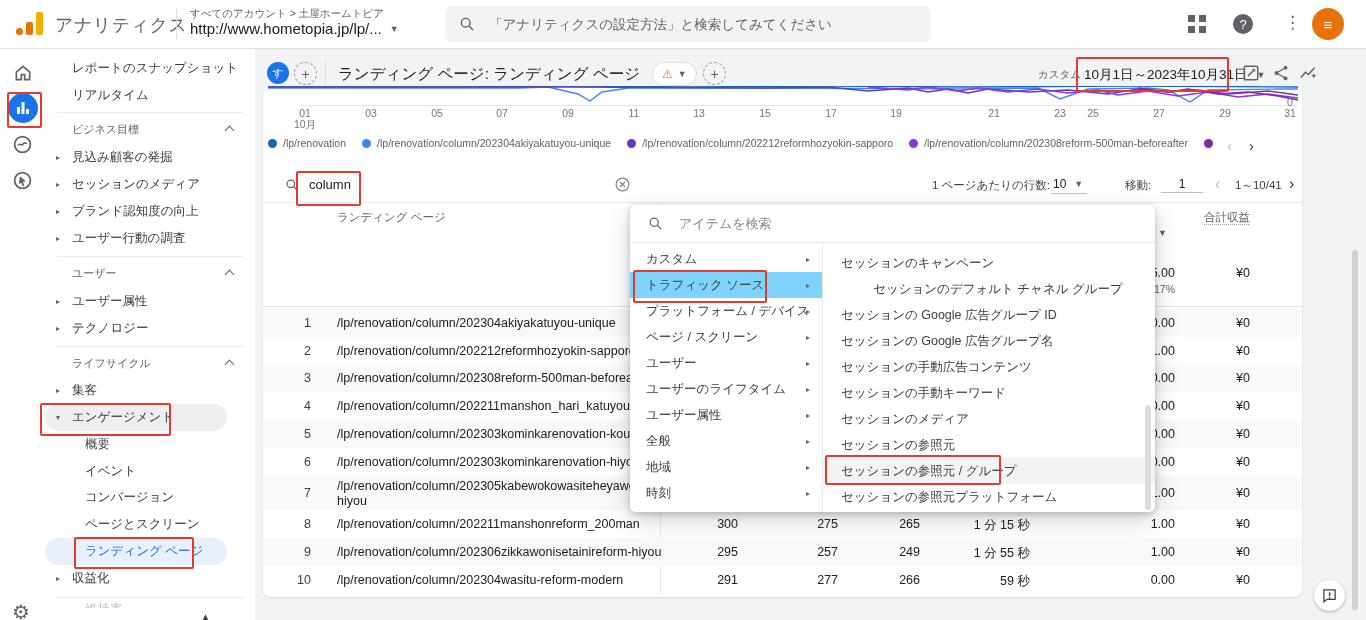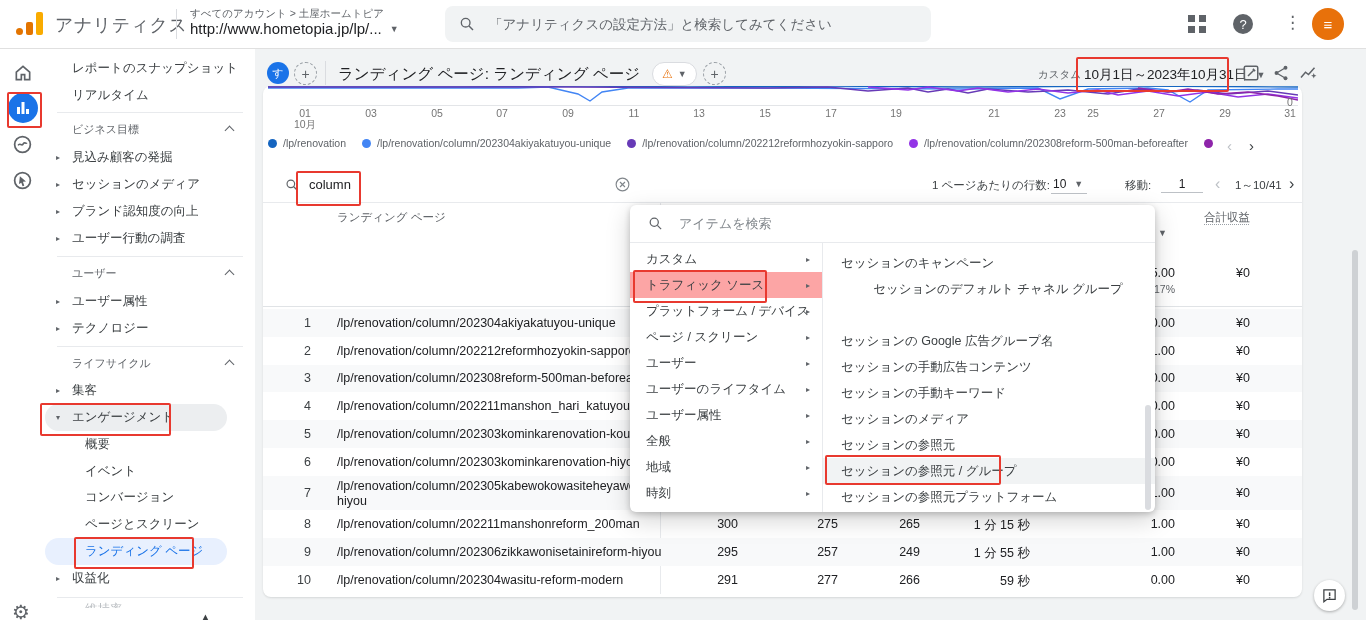--- a/index.html
+++ b/index.html
@@ -64,21 +64,21 @@
   .colsep{position:absolute;left:660px;top:202px;width:1px;height:392px;background:#e8eaed;z-index:2;}
   
   .menu{left:630px;top:205px;width:525px;height:307px;background:#fff;border-radius:6px;box-shadow:0 2px 6px rgba(0,0,0,.2),0 8px 24px rgba(0,0,0,.18);z-index:5;}
   .menusearch{position:absolute;left:0;top:0;width:525px;height:38px;border-bottom:1px solid #e8eaed;display:flex;align-items:center;gap:14px;padding-left:18px;box-sizing:border-box;}
   .menusearch input{border:0;outline:none;background:transparent;font-size:13px;color:#3c4043;width:200px;font-family:inherit;}
   .menusearch input::placeholder{color:#80868b;}
   .menu-vline{position:absolute;left:192px;top:38px;width:1px;height:269px;background:#e8eaed;}
   .mcat{position:absolute;left:0;width:192px;height:26px;display:flex;align-items:center;font-size:12.5px;color:#3c4043;}
   .mcat .lbl{margin-left:16px;}
   .mcat .marrow{position:absolute;right:12px;font-size:8px;color:#5f6368;}
-  .mcat.hl{background:#fca5a5;}
+  .mcat.hl{background:#7dd3fc;}
   .mitem{position:absolute;left:193px;width:332px;height:26px;display:flex;align-items:center;font-size:12.5px;color:#3c4043;}
   .mitem .lbl{margin-left:18px;}
   .mitem.hl{background:#f1f3f4;}
   .mscroll{position:absolute;left:515px;top:200px;width:6px;height:105px;background:#dadce0;border-radius:3px;}
   
   .redbox{position:absolute;border:2.5px solid #e8392f;z-index:10;border-radius:2px;}
   .pagescroll{position:absolute;left:1352px;top:250px;width:6px;height:360px;background:#ced1d4;border-radius:3px;z-index:6;}
   .fab{position:absolute;left:1314px;top:580px;width:31px;height:31px;border-radius:50%;background:#fff;box-shadow:0 1px 3px rgba(0,0,0,.3);display:flex;align-items:center;justify-content:center;z-index:6;}
 </style>
 </head>
@@ -464,20 +464,23 @@
         <span class="lbl">時刻</span>
         <span class="marrow">▸</span>
       </div>
 
     <div class="mitem" style="top:45px;">
         <span class="lbl">セッションのキャンペーン</span>
       </div>
     <div class="mitem" style="top:71px;justify-content:center;">
         <span class="lbl">セッションのデフォルト チャネル グループ</span>
       </div>
+    <div class="mitem" style="top:97px;">
+        <span class="lbl">セッションの Google 広告グループ ID</span>
+      </div>
     <div class="mitem" style="top:123px;">
         <span class="lbl">セッションの Google 広告グループ名</span>
       </div>
     <div class="mitem" style="top:149px;">
         <span class="lbl">セッションの手動広告コンテンツ</span>
       </div>
     <div class="mitem" style="top:175px;">
         <span class="lbl">セッションの手動キーワード</span>
       </div>
     <div class="mitem" style="top:201px;">

